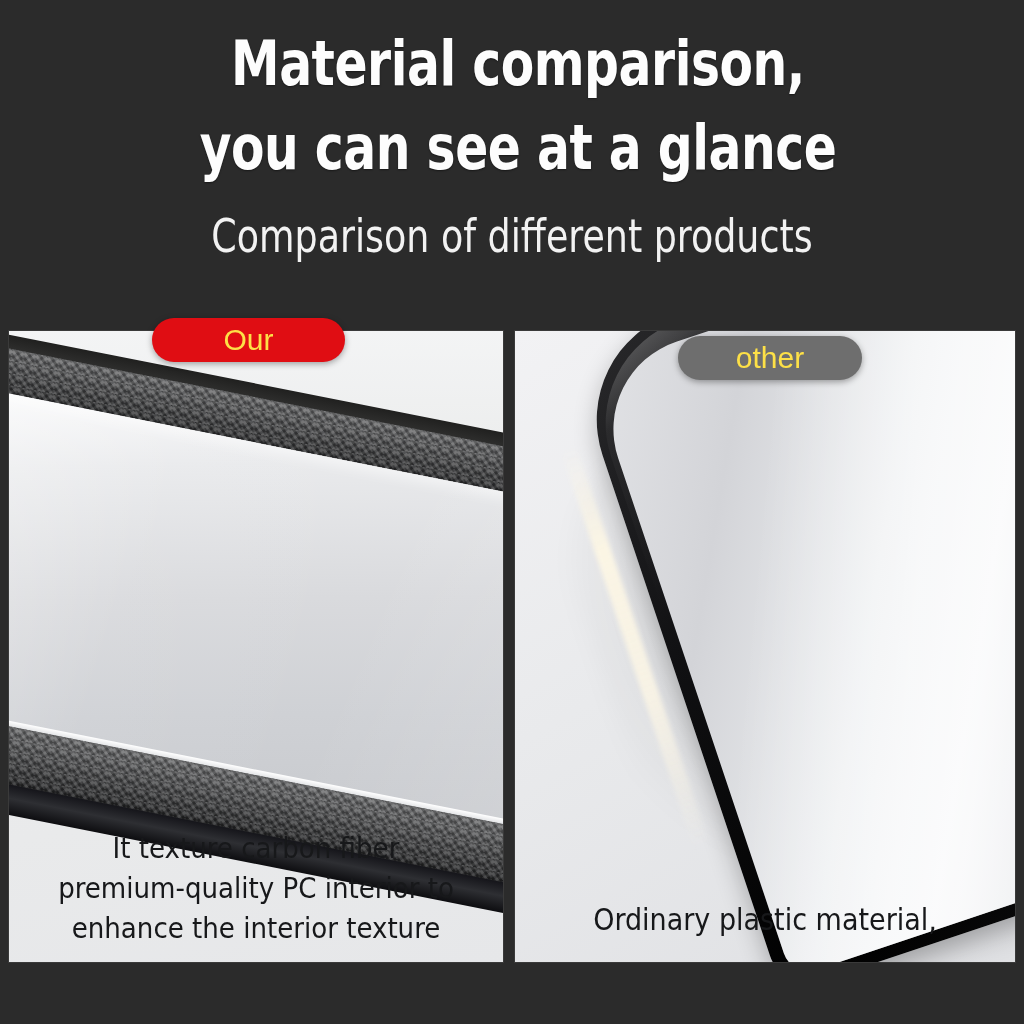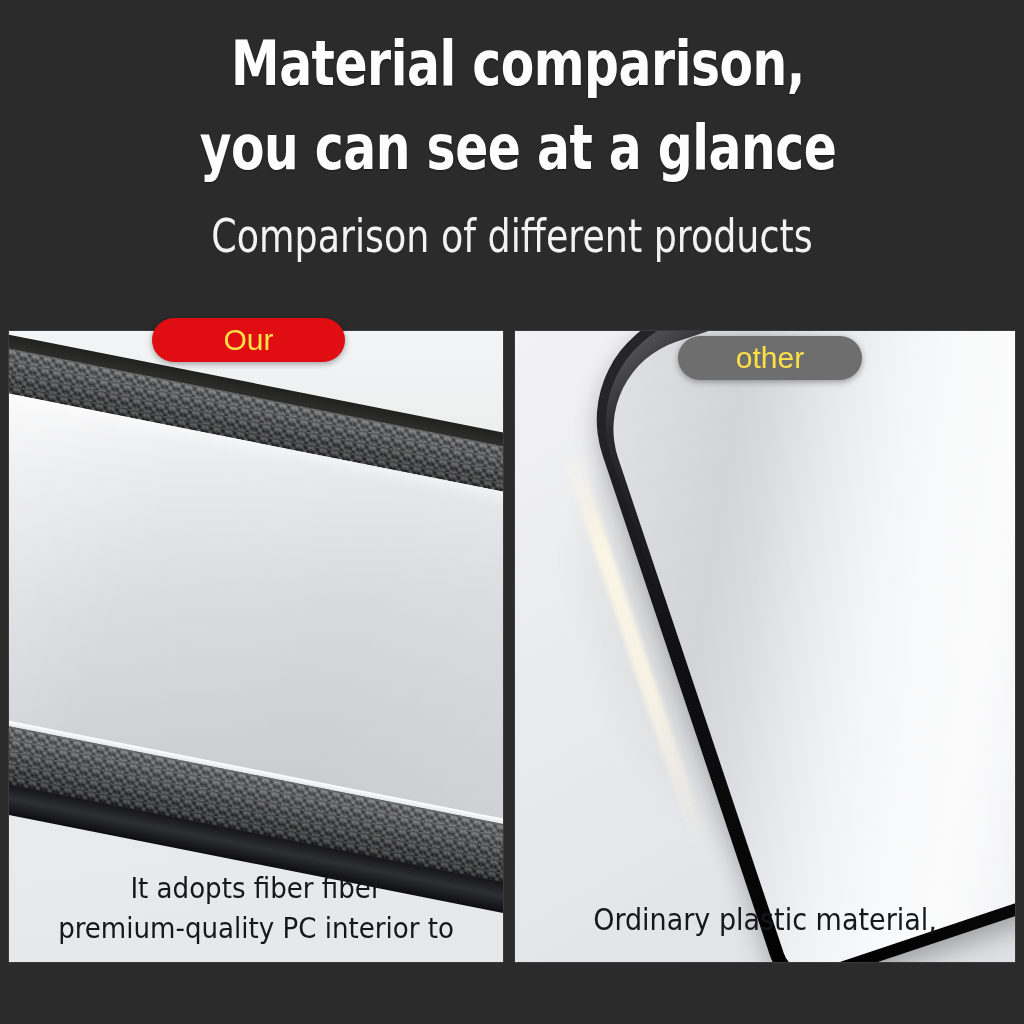--- a/index.html
+++ b/index.html
@@ -265,22 +265,23 @@
       <div id="lf-edge-top"></div>
       <div id="lf-glass"></div>
       <div id="lf-glass-sheen"></div>
       <div id="lf-edge-bot"></div>
       <div id="lf-cf-bot"></div>
       <div id="lf-lip-bot"></div>
 
     </div>
 
     <div class="caption" id="caption-left">
-      <span class="cl">It adopts fiber fiber</span>
+      <span class="cl">It texture carbon fiber</span>
       <span class="cl">premium-quality PC interior to</span>
+      <span class="cl">enhance the interior texture</span>
     </div>
   </div>
 
   <div class="panel" id="panel-right">
 
     <div class="photo" id="photo-right">
       <div id="rt-shadow"></div>
       <div id="rt-bezel"></div>
       <div id="rt-rimlight"></div>
       <div id="rt-bezel-gloss"></div>

